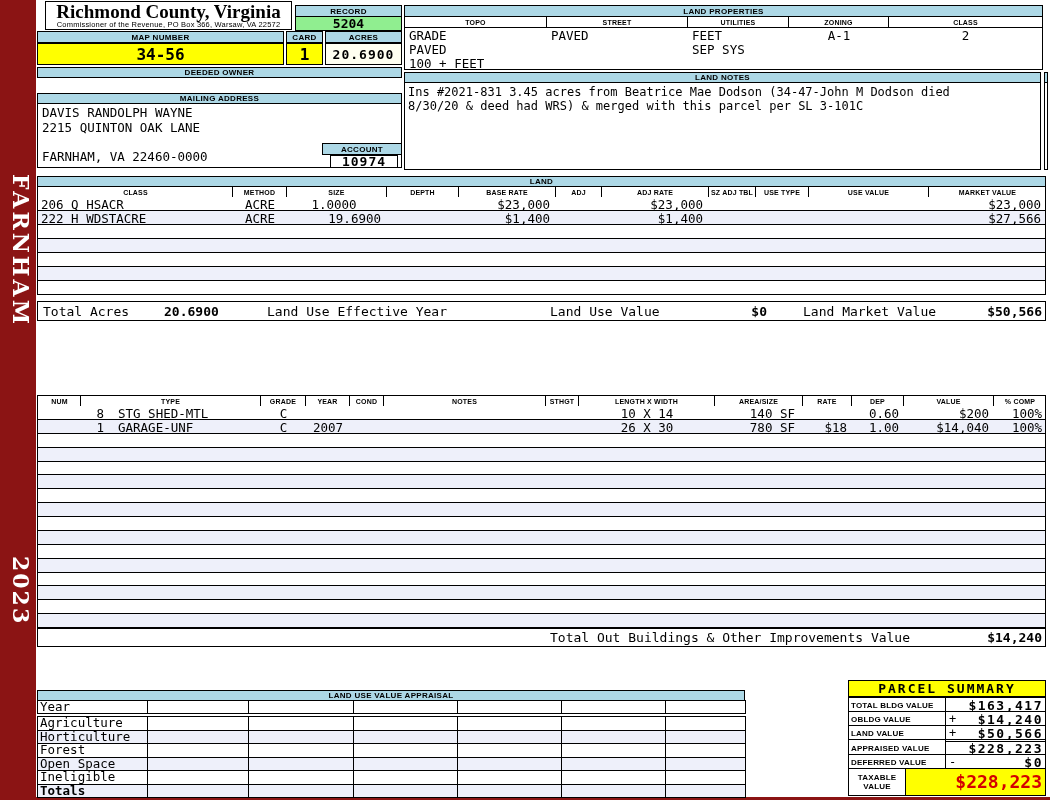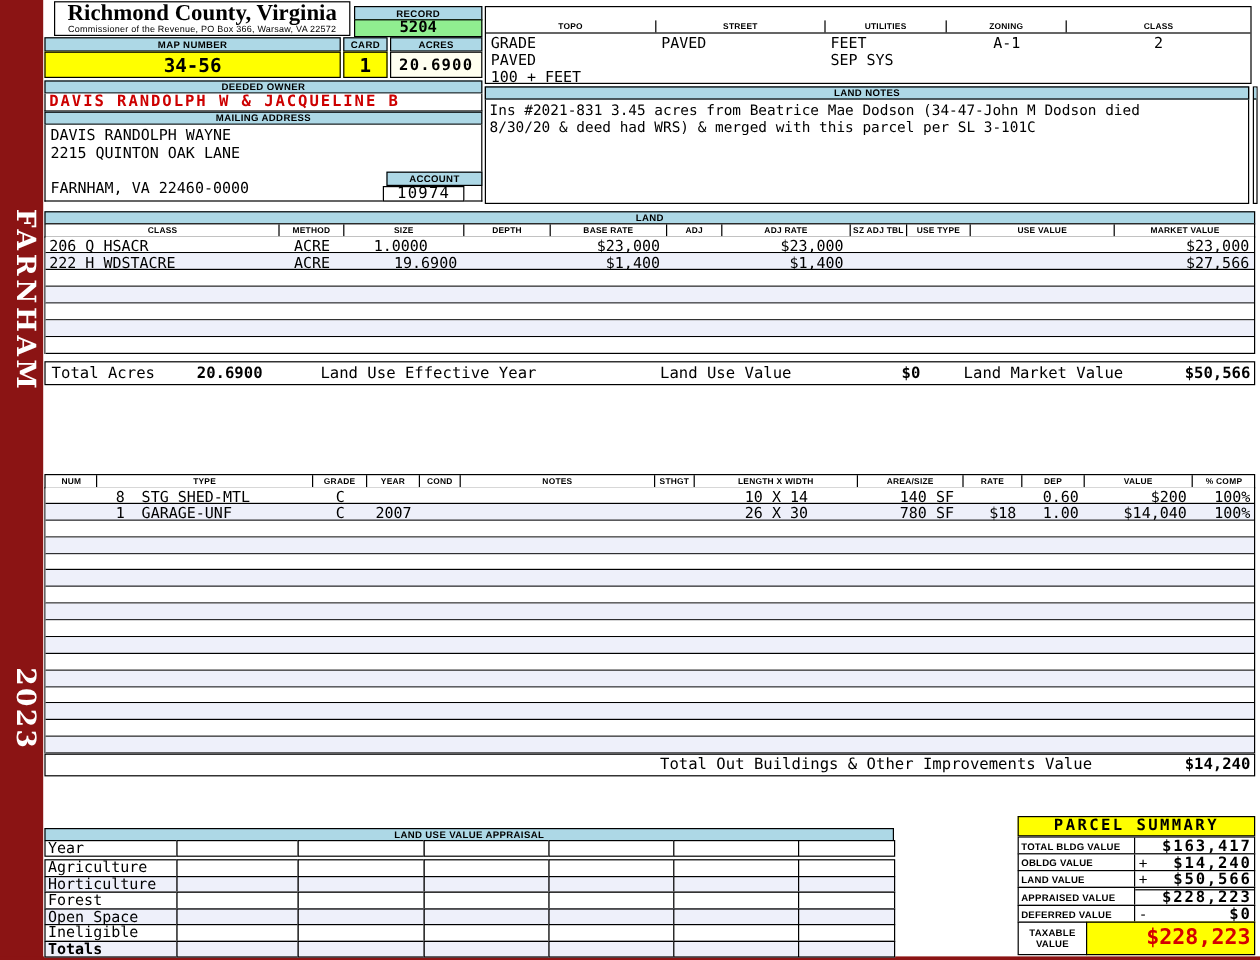--- a/index.html
+++ b/index.html
@@ -47,31 +47,31 @@
   <div class="box mono center" style="left:295px;top:16px;width:107px;height:15px;background:#90ee90;font-weight:bold;font-size:13px">5204</div>
 
   <div class="sect-hdr" style="left:37px;top:31px;width:247px;height:12px">MAP NUMBER</div>
   <div class="sect-hdr" style="left:286px;top:31px;width:37px;height:12px">CARD</div>
   <div class="sect-hdr" style="left:325px;top:31px;width:77px;height:12px">ACRES</div>
   <div class="box mono center val-yellow" style="left:37px;top:43px;width:247px;height:22px;font-weight:bold;font-size:16px">34-56</div>
   <div class="box mono center val-yellow" style="left:286px;top:43px;width:37px;height:22px;font-weight:bold;font-size:16px">1</div>
   <div class="box mono center" style="left:325px;top:43px;width:77px;height:22px;background:#fffff0;font-weight:bold;font-size:13px;letter-spacing:1px">20.6900</div>
 
   <div class="sect-hdr" style="left:37px;top:67px;width:365px;height:11px">DEEDED OWNER</div>
-  <div class="box mono" style="left:37px;top:78px;width:365px;height:15px;border-top:0;color:#cc0000;font-weight:bold;font-size:13px;line-height:14px;letter-spacing:1.6px;padding-left:3px;white-space:pre">DAVIS RANDOLPH W &amp; JACQUELINE B</div>
   <div class="sect-hdr" style="left:37px;top:93px;width:365px;height:11px">MAILING ADDRESS</div>
   <div class="box" style="left:37px;top:104px;width:365px;height:64px;border-top:0">
     <div class="txt" style="left:4px;top:2px">DAVIS RANDOLPH WAYNE</div>
     <div class="txt" style="left:4px;top:17px">2215 QUINTON OAK LANE</div>
     <div class="txt" style="left:4px;top:46px">FARNHAM, VA 22460-0000</div>
   </div>
   <div class="sect-hdr" style="left:322px;top:143px;width:80px;height:12px">ACCOUNT</div>
-  <div class="box mono center" style="left:319px;top:155px;width:68px;height:13px;font-weight:normal;font-size:13px;letter-spacing:1px">10974</div>
+  <div class="box mono center" style="left:330px;top:155px;width:68px;height:13px;font-weight:bold;font-size:13px;letter-spacing:1px">10974</div>
 
   <div class="box" style="left:404px;top:5px;width:639px;height:65px">
+    <div class="sect-hdr" style="left:-1px;top:-1px;width:639px;height:12px">LAND PROPERTIES</div>
     <div class="abs" style="left:0;top:11px;width:637px;height:11px;border-bottom:1px solid #000">
       <div class="th-cell" style="left:0;width:142px">TOPO</div>
       <div class="th-cell" style="left:142px;width:141px">STREET</div>
       <div class="th-cell" style="left:283px;width:101px">UTILITIES</div>
       <div class="th-cell" style="left:384px;width:100px">ZONING</div>
       <div class="th-cell" style="left:484px;width:153px;border-right:0">CLASS</div>
     </div>
     <div class="abs" style="left:0;top:22px;width:637px;height:41px">
       <div class="txt" style="left:4px;top:1px">GRADE</div>
       <div class="txt" style="left:4px;top:15px">PAVED</div>

